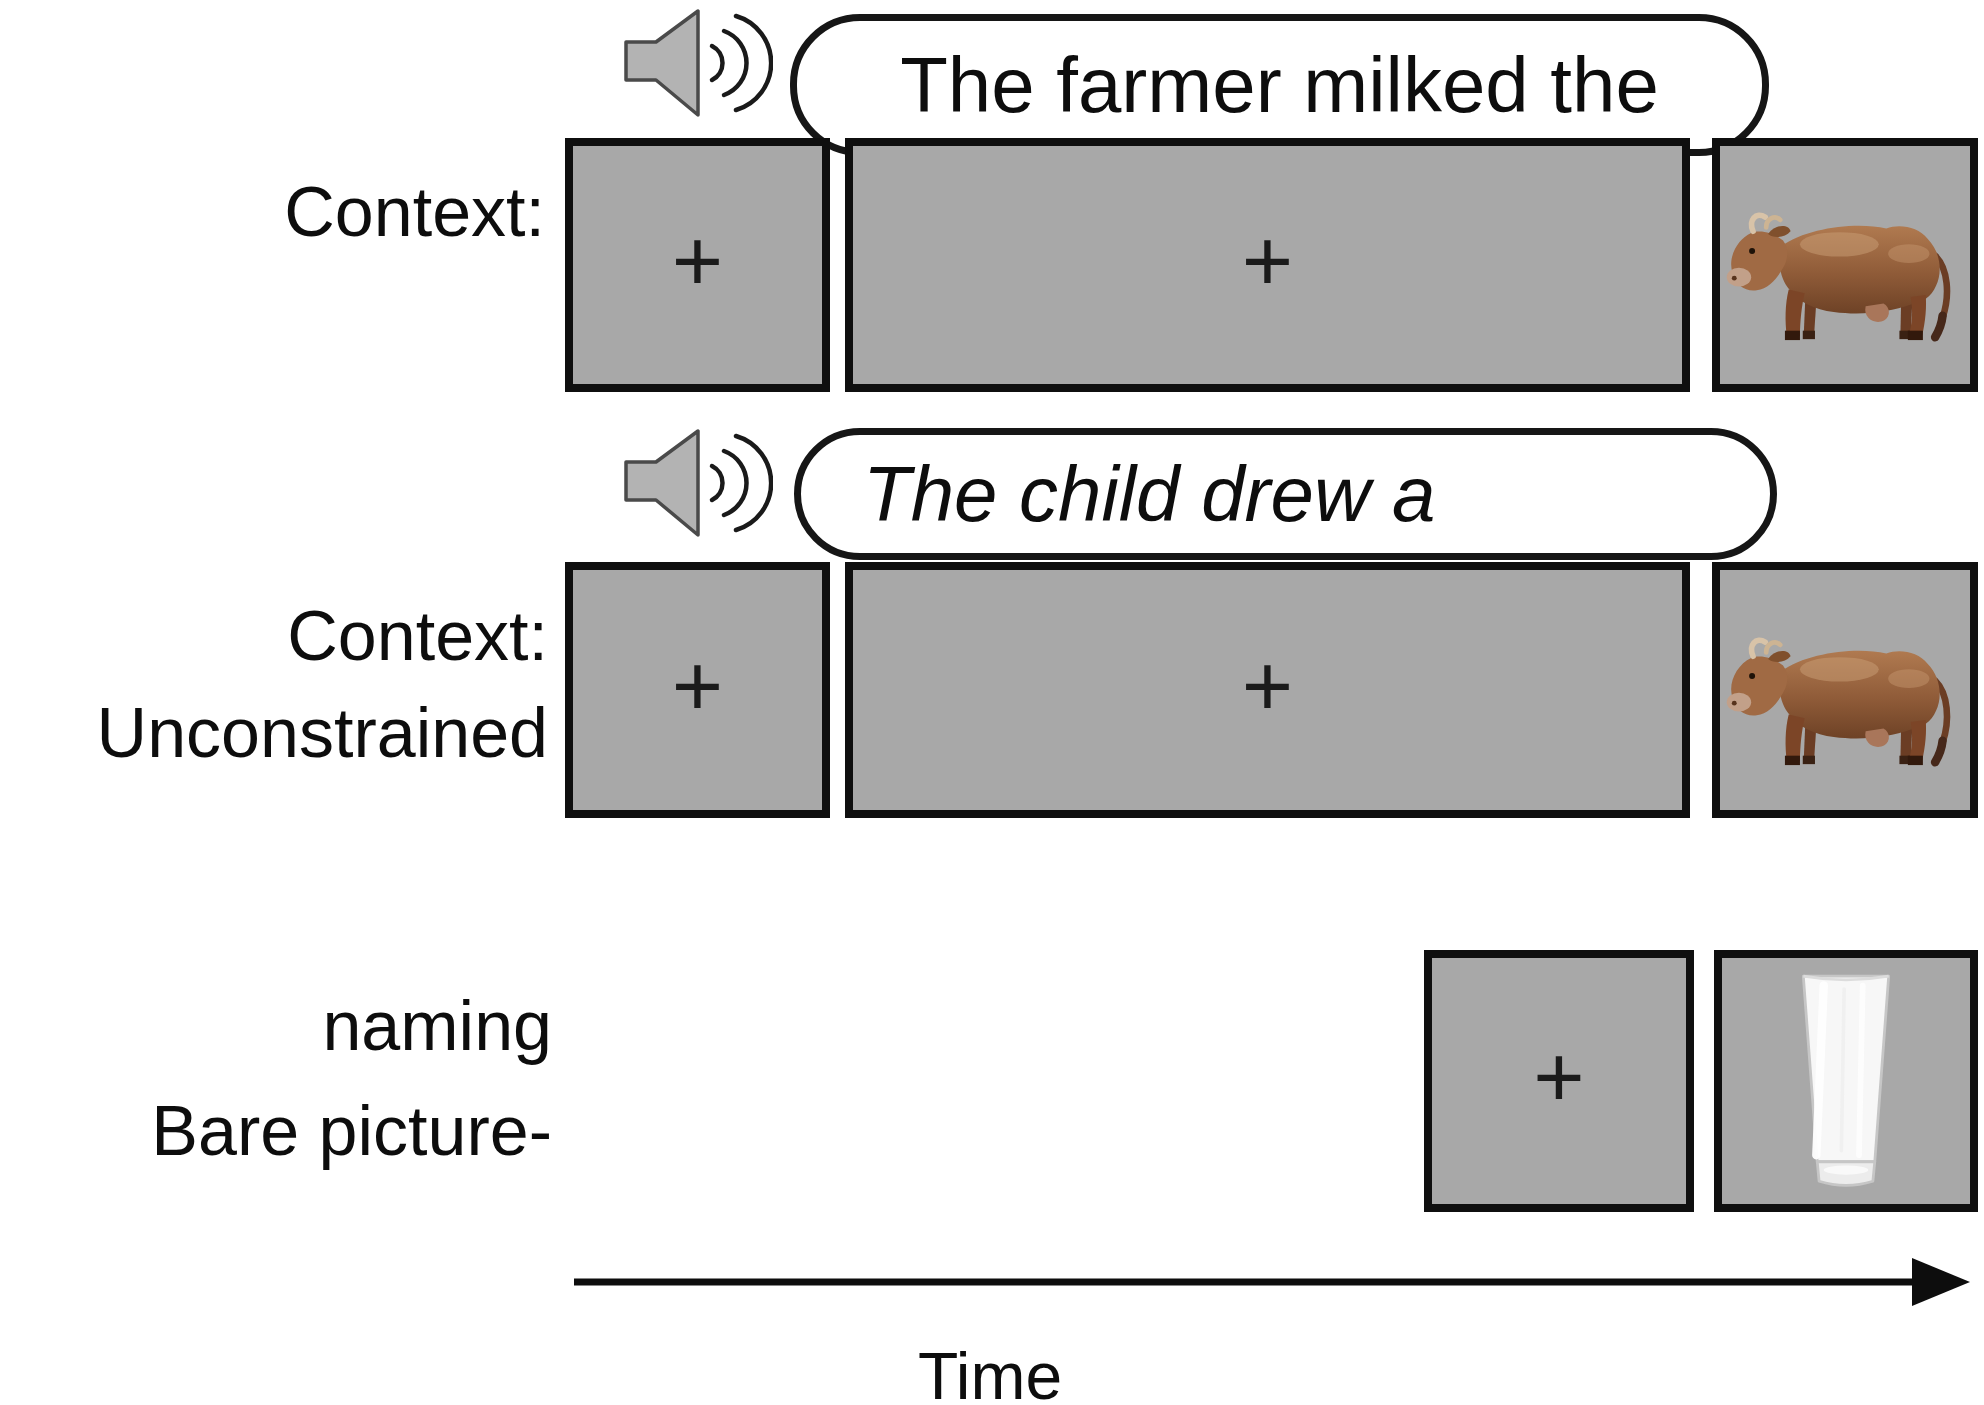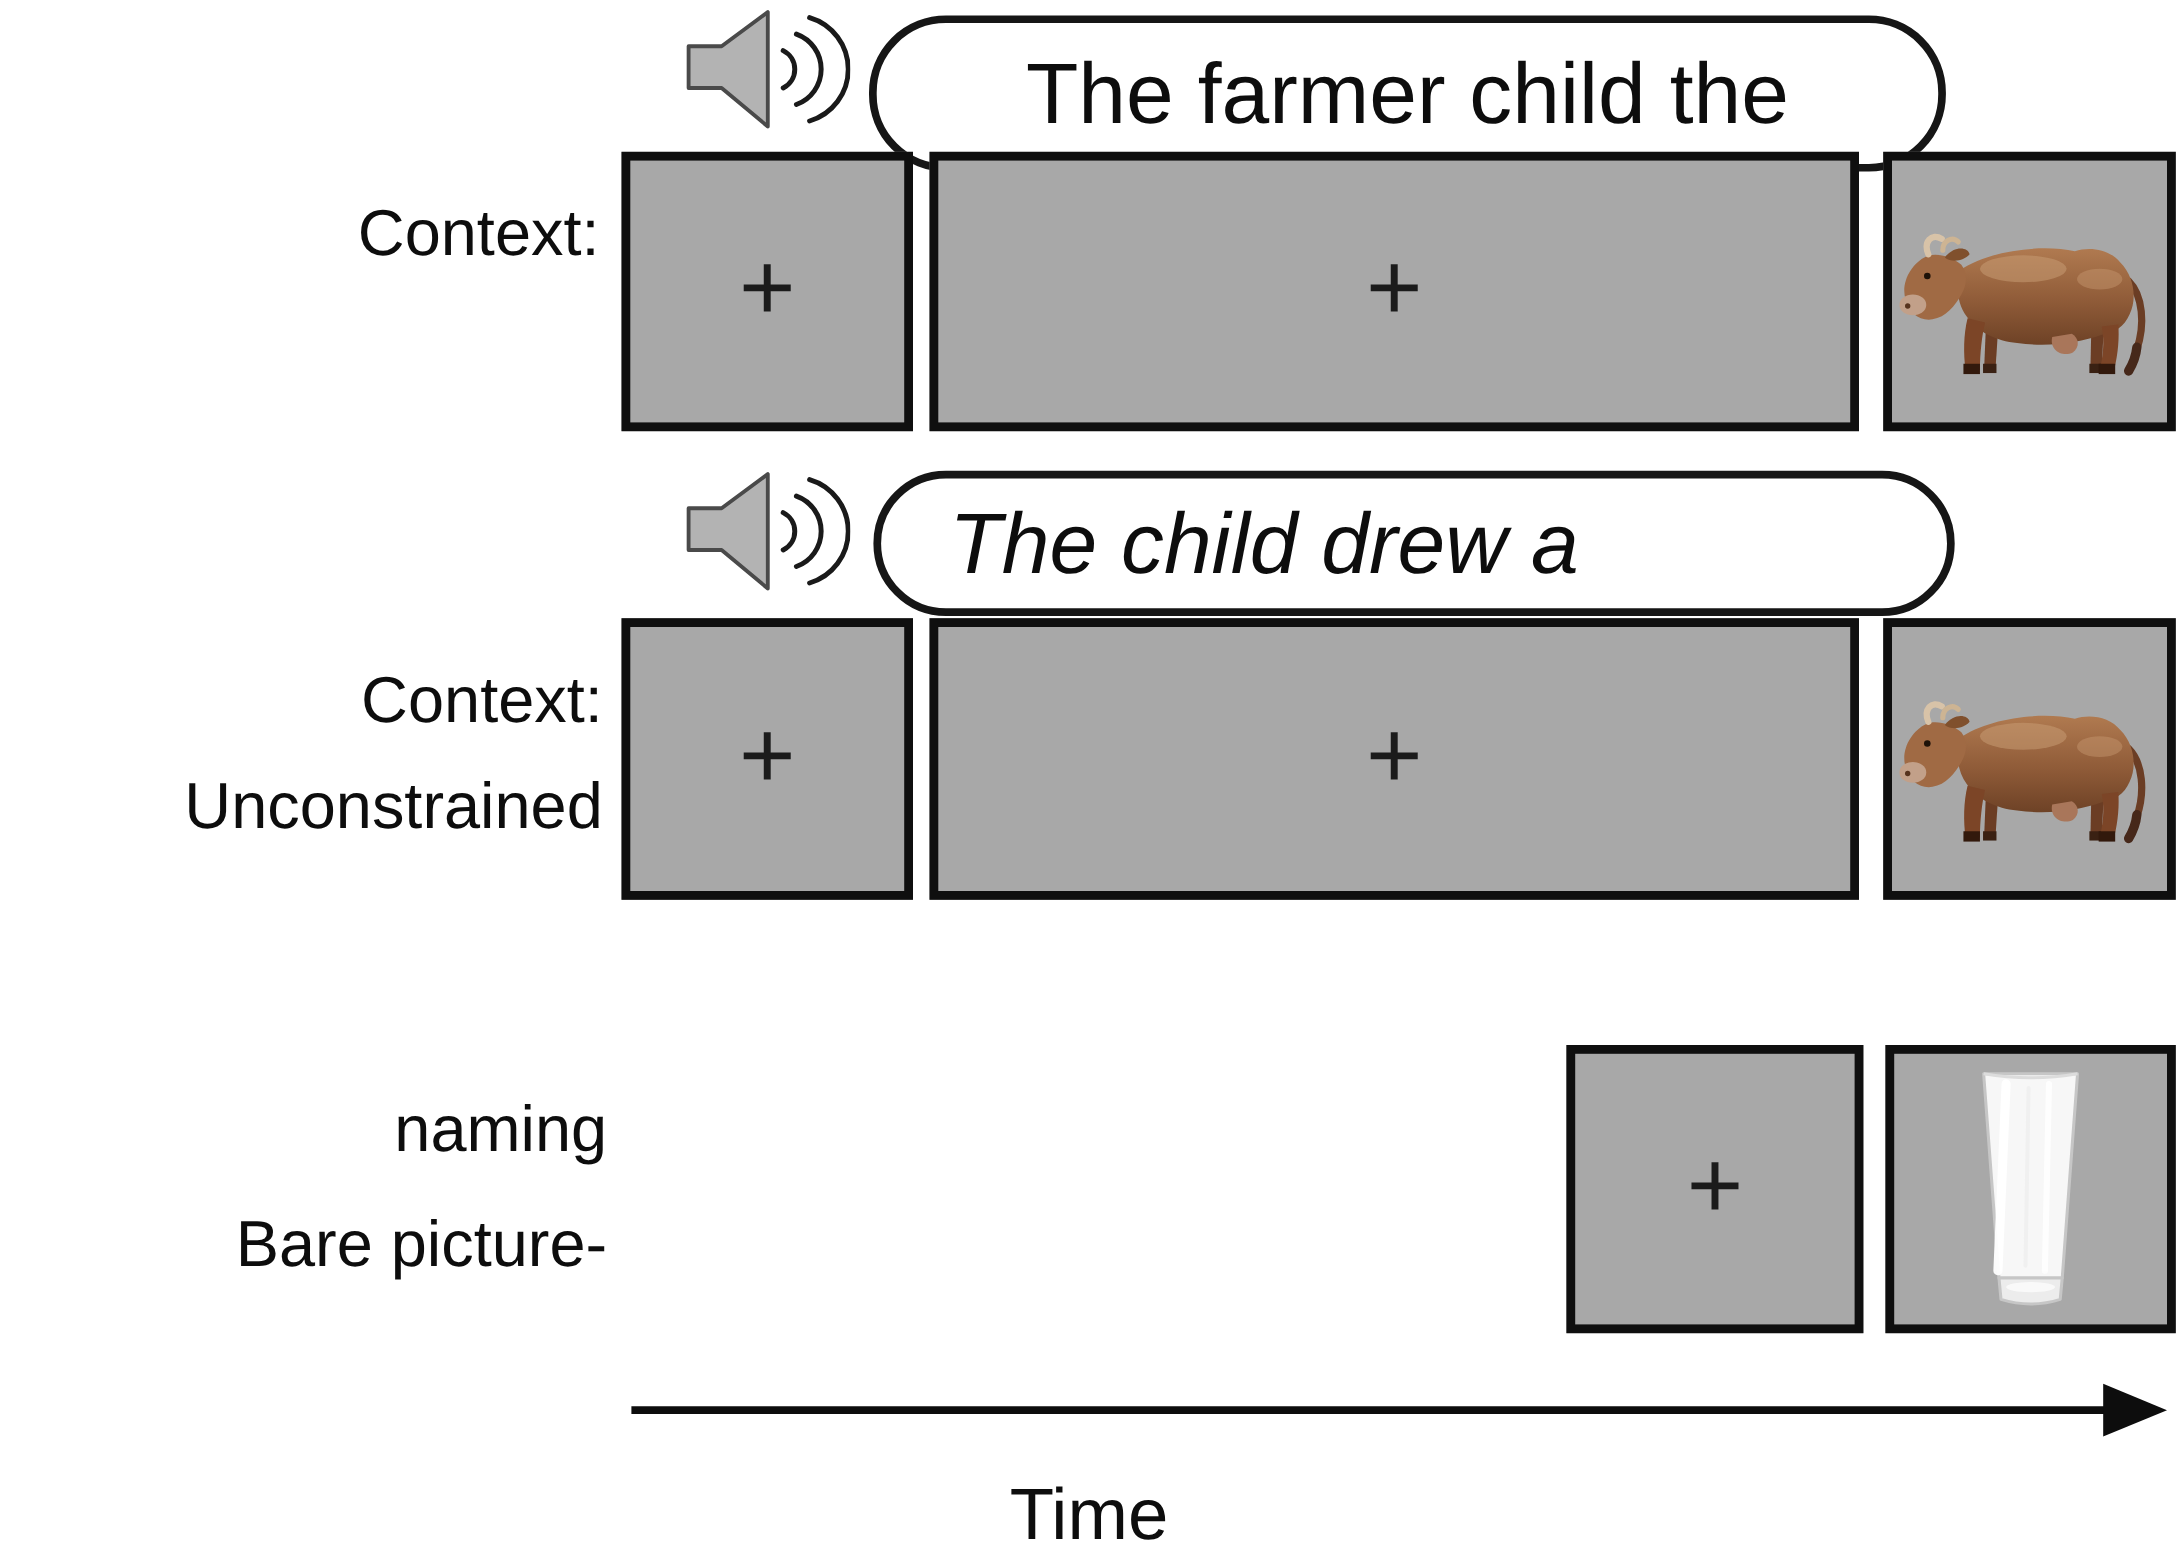--- a/index.html
+++ b/index.html
@@ -1,21 +1,21 @@
 <!DOCTYPE html>
 <html><head>
 <meta charset="utf-8">
 <style>
   html,body{margin:0;padding:0;background:#ffffff;}
   .stage{
     position:relative;width:1984px;height:1405px;background:#ffffff;
     font-family:"Liberation Sans","DejaVu Sans",sans-serif;color:#111;overflow:hidden;
   }
   
-  .rowlabel{position:absolute;text-align:right;font-size:59px;line-height:97px;color:#0d0d0d;letter-spacing:0px;}
+  .rowlabel{position:absolute;text-align:right;font-size:70px;line-height:97px;color:#0d0d0d;letter-spacing:0px;}
   .rowlabel-1{left:40px;top:164px;width:505px;}
   .rowlabel-2{left:40px;top:588px;width:508px;}
   .rowlabel-3{left:40px;top:974px;width:512px;line-height:105px;}
   
   .bubble{
     position:absolute;background:#ffffff;border:7px solid #161616;border-radius:70px;
     display:flex;align-items:center;justify-content:center;
     font-size:78px;color:#0d0d0d;white-space:nowrap;
   }
   .bubble-1{left:790px;top:14px;width:965px;height:128px;}
@@ -55,21 +55,21 @@
   </div>
 
   <svg class="speaker speaker-1" viewBox="0 0 155 115" aria-hidden="true">
     <polygon points="8,36 38,36 80,5 80,109 38,74 8,74" fill="#b3b3b3" stroke="#4a4a4a" stroke-width="3.5" stroke-linejoin="round"></polygon>
     <path d="M94,40 A19,19 0 0 1 94,74" fill="none" stroke="#1a1a1a" stroke-width="4.5" stroke-linecap="round"></path>
     <path d="M106,25 A34,34 0 0 1 106,89" fill="none" stroke="#1a1a1a" stroke-width="4.5" stroke-linecap="round"></path>
     <path d="M118,10 A49,49 0 0 1 118,104" fill="none" stroke="#1a1a1a" stroke-width="4.5" stroke-linecap="round"></path>
   </svg>
 
   <div class="bubble bubble-1">
-    <span class="bubble-text">The farmer child the</span>
+    <span class="bubble-text">The farmer milked the</span>
   </div>
 
   <div class="screen r1b1">
     <span class="plus">+</span>
   </div>
   <div class="screen r1b2">
     <span class="plus">+</span>
   </div>
   <div class="screen r1b3">
     <svg class="cow-svg" viewBox="0 0 260 180" aria-hidden="true">

